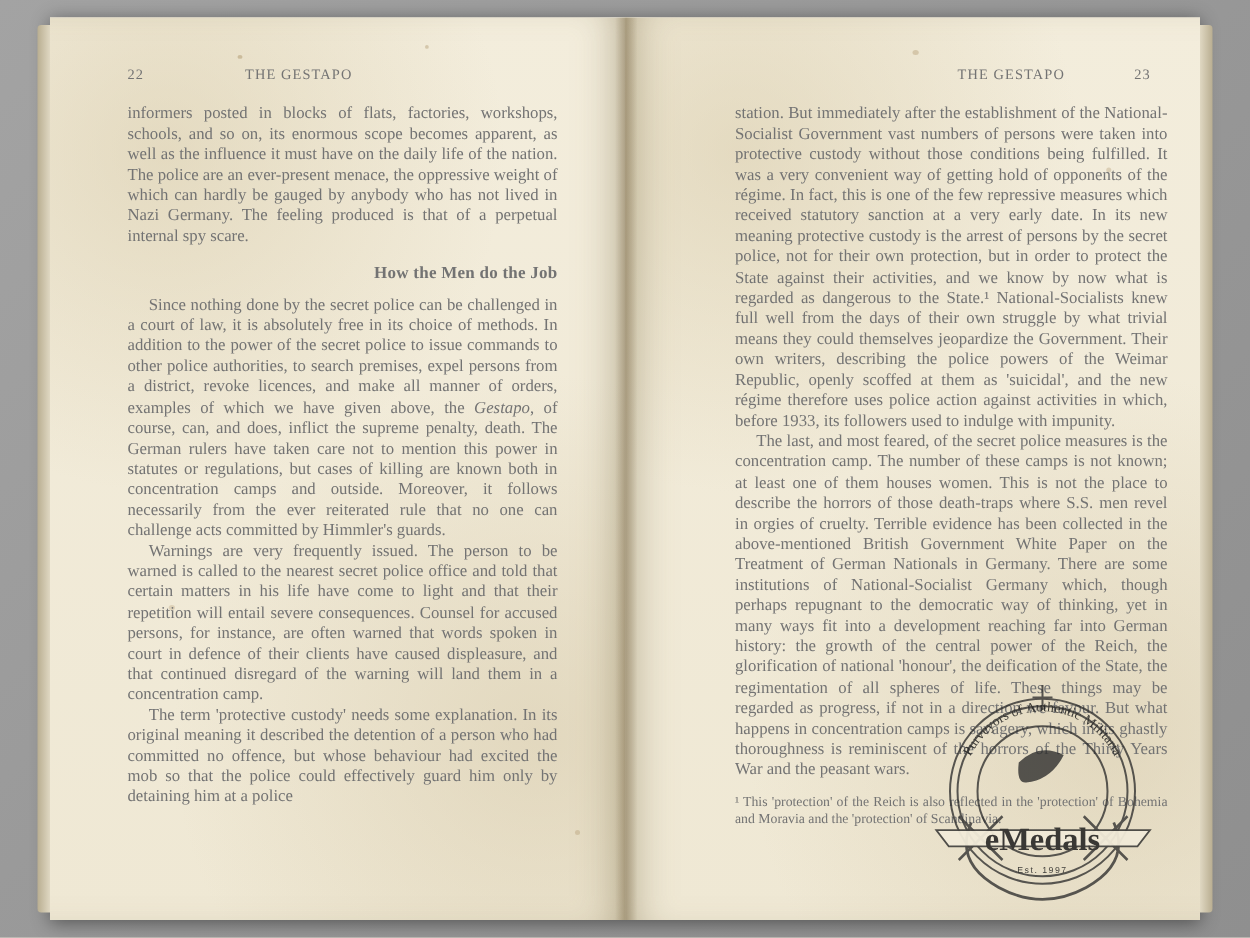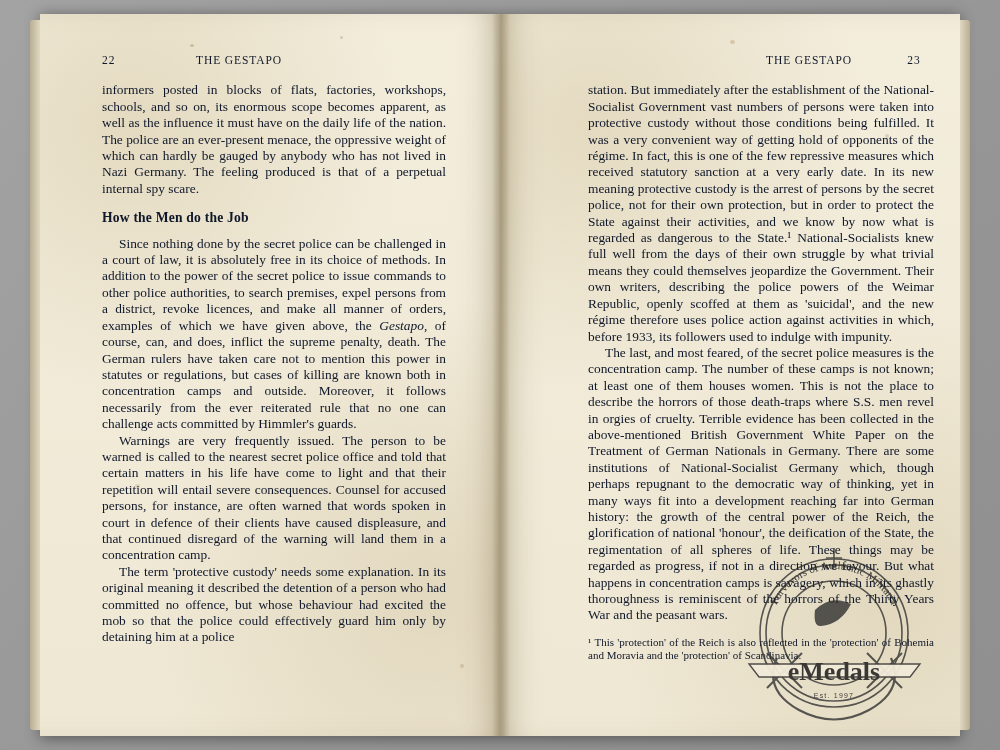--- a/index.html
+++ b/index.html
@@ -37,40 +37,40 @@
     background:linear-gradient(90deg,rgba(150,132,95,.0),rgba(120,102,68,.38),rgba(150,132,95,.0));
   }
   
   .edge-left{position:absolute;left:-10px;top:6px;width:12px;height:710px;
     background:linear-gradient(90deg,#b9ae91,#e7e0cc);border-radius:3px 0 0 3px;}
   .edge-right{position:absolute;right:-10px;top:6px;width:12px;height:710px;
     background:linear-gradient(270deg,#b9ae91,#e7e0cc);border-radius:0 3px 3px 0;}
 
   .content{
     position:absolute;top:38px;bottom:28px;
-    font-size:13.4px;line-height:16.4px;color:#0f172a;
+    font-size:13.4px;line-height:16.4px;color:#737373;
   }
   .content.left{left:62px;width:344px;}
   .content.right{left:548px;width:346px;}
 
   .running-head{
     display:flex;align-items:baseline;
     font-size:11.5px;letter-spacing:.9px;
     margin-bottom:14px;
   }
   .running-head .t{font-variant:small-caps;}
   .rh-left .num{width:40px;}
   .rh-left .t{flex:1;text-align:left;padding-left:54px;}
   .rh-right .t{flex:1;text-align:right;padding-right:42px;}
   .rh-right .num{width:40px;text-align:center;}
 
   p{margin:0;text-align:justify;text-justify:inter-word;hyphens:auto;}
   p.indent{text-indent:17px;}
   h2.section{
-    text-align:left;font-size:13.6px;font-weight:bold;
+    text-align:right;font-size:13.6px;font-weight:bold;
     margin:13px 0 9px 0;letter-spacing:.2px;
   }
   .it{font-style:italic;}
   .footnote{
     margin-top:9px;padding-top:3px;
     font-size:11px;line-height:13.4px;text-align:justify;
   }
   
   .spot{position:absolute;border-radius:50%;pointer-events:none;}
   

